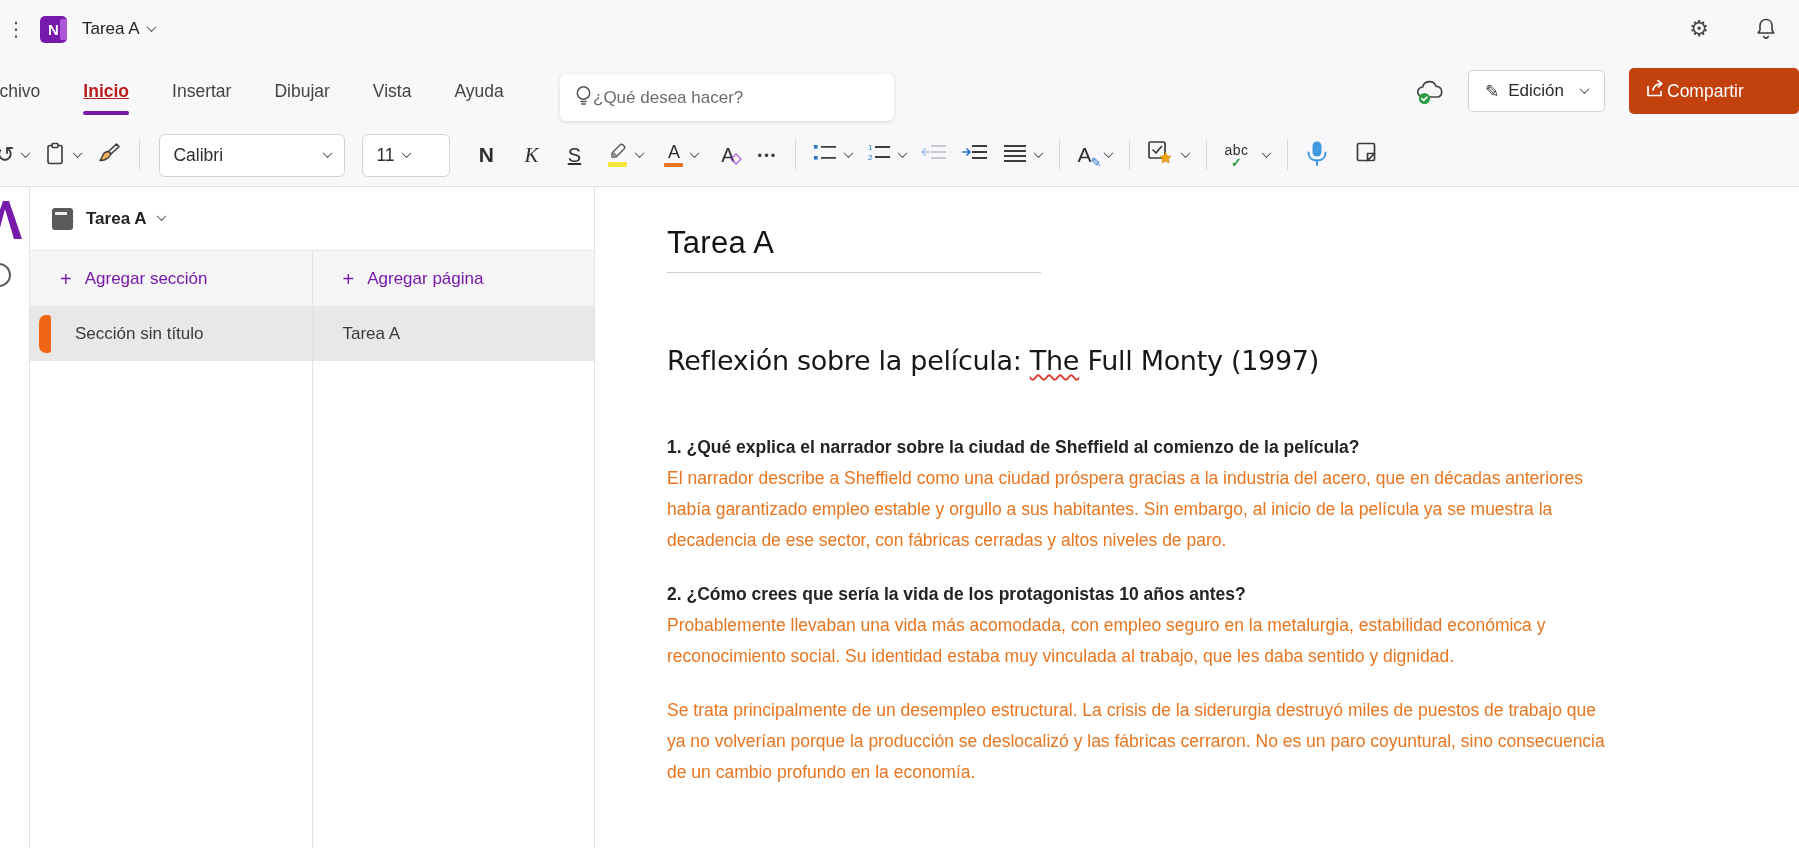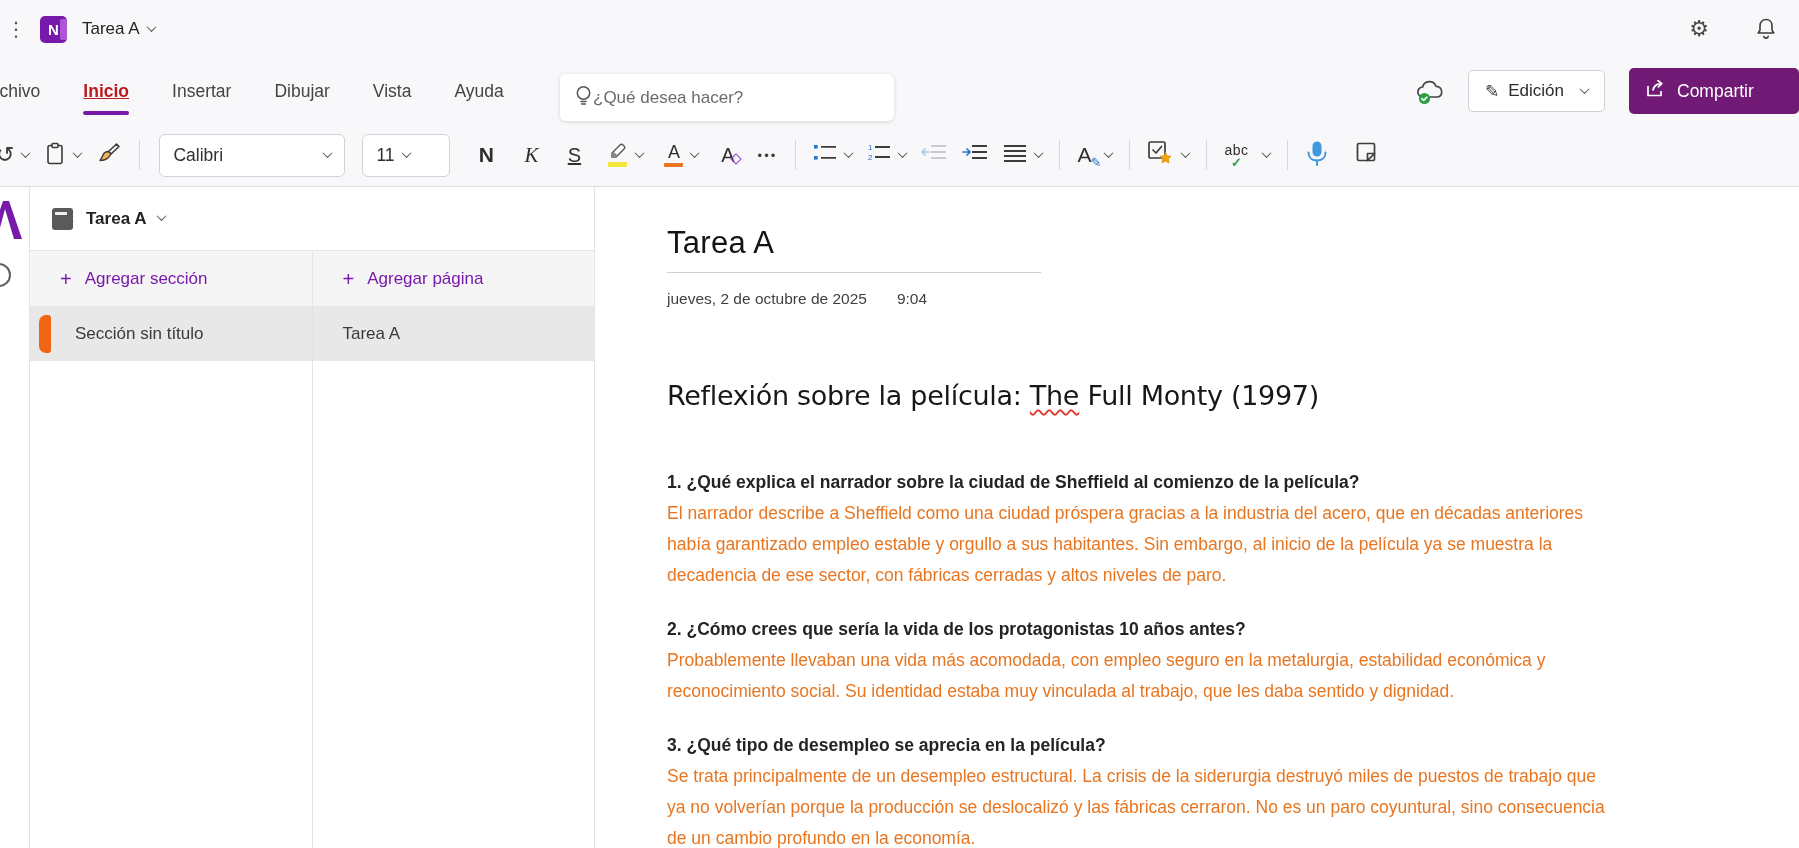--- a/index.html
+++ b/index.html
@@ -37,22 +37,22 @@
                display:flex; align-items:center; padding:0 14px; }
   .searchbox input { border:none; outline:none; flex:1; font-size:17px; color:#333;
                      font-family:"Liberation Sans", sans-serif; background:transparent; }
   .searchbox input::placeholder { color:#6b6b6b; }
   .ribbon-right { position:absolute; right:0; top:10px; display:flex; align-items:center; gap:22px; }
   .cloud-wrap { position:relative; width:32px; height:26px; }
   .btn-edit { display:flex; align-items:center; height:42px; padding:0 16px; background:#fff;
               border:1px solid #d2d0d4; border-radius:5px; font-size:17px; color:#2b2b2b; gap:9px; }
   .pencil-glyph { font-size:17px; color:#333; }
   .btn-share { display:flex; align-items:center; height:46px; min-width:170px; padding:0 16px;
-               background:#701a75; border:none; border-radius:5px; color:#fff; font-size:17.5px;
-               gap:10px; margin-left:2px; }
+               background:#c2410c; border:none; border-radius:5px; color:#fff; font-size:17.5px;
+               gap:0; margin-left:2px; }
 
   
   .toolbar { height:62px; display:flex; align-items:center; gap:7px; padding-left:0; color:#3c3c3c; }
   .tbtn { display:flex; align-items:center; justify-content:center; min-width:30px; height:42px;
           padding:0 4px; border-radius:4px; }
   .tsep { width:1px; height:30px; background:#d8d6d9; margin:0 6px; }
   .glyph { font-size:20px; line-height:1; color:#3c3c3c; }
   .undo-glyph { font-size:22px; margin-left:-8px; }
   .dd { display:flex; align-items:center; height:43px; background:#fff; border:1px solid #d4d2d6;
         border-radius:6px; padding:12px 13px; font-size:17.5px; color:#2f2f2f; }
@@ -350,30 +350,25 @@
           <div class="item">
             <span class="lbl">Tarea A</span>
           </div>
         </div>
       </div>
     </div>
 
     <div class="content">
       <div class="page-title">Tarea A</div>
       <div class="title-rule"></div>
-      <div class="dateline">
-        <span>jueves, 2 de octubre de 2025</span>
-        <span>9:04</span>
-      </div>
 
       <div class="doc-heading"><span>Reflexión sobre la película: </span><span class="misspell">The</span><span> Full Monty (1997)</span></div>
 
       <div class="qa">
         <p class="q">1. ¿Qué explica el narrador sobre la ciudad de Sheffield al comienzo de la película?</p>
         <p class="a">El narrador describe a Sheffield como una ciudad próspera gracias a la industria del acero, que en décadas anteriores había garantizado empleo estable y orgullo a sus habitantes. Sin embargo, al inicio de la película ya se muestra la decadencia de ese sector, con fábricas cerradas y altos niveles de paro.</p>
         <p class="q">2. ¿Cómo crees que sería la vida de los protagonistas 10 años antes?</p>
         <p class="a">Probablemente llevaban una vida más acomodada, con empleo seguro en la metalurgia, estabilidad económica y reconocimiento social. Su identidad estaba muy vinculada al trabajo, que les daba sentido y dignidad.</p>
-        <p class="q">3. ¿Qué tipo de desempleo se aprecia en la película?</p>
         <p class="a">Se trata principalmente de un desempleo estructural. La crisis de la siderurgia destruyó miles de puestos de trabajo que ya no volverían porque la producción se deslocalizó y las fábricas cerraron. No es un paro coyuntural, sino consecuencia de un cambio profundo en la economía.</p>
       </div>
     </div>
   </div>
 </div>
 
 </body></html>

